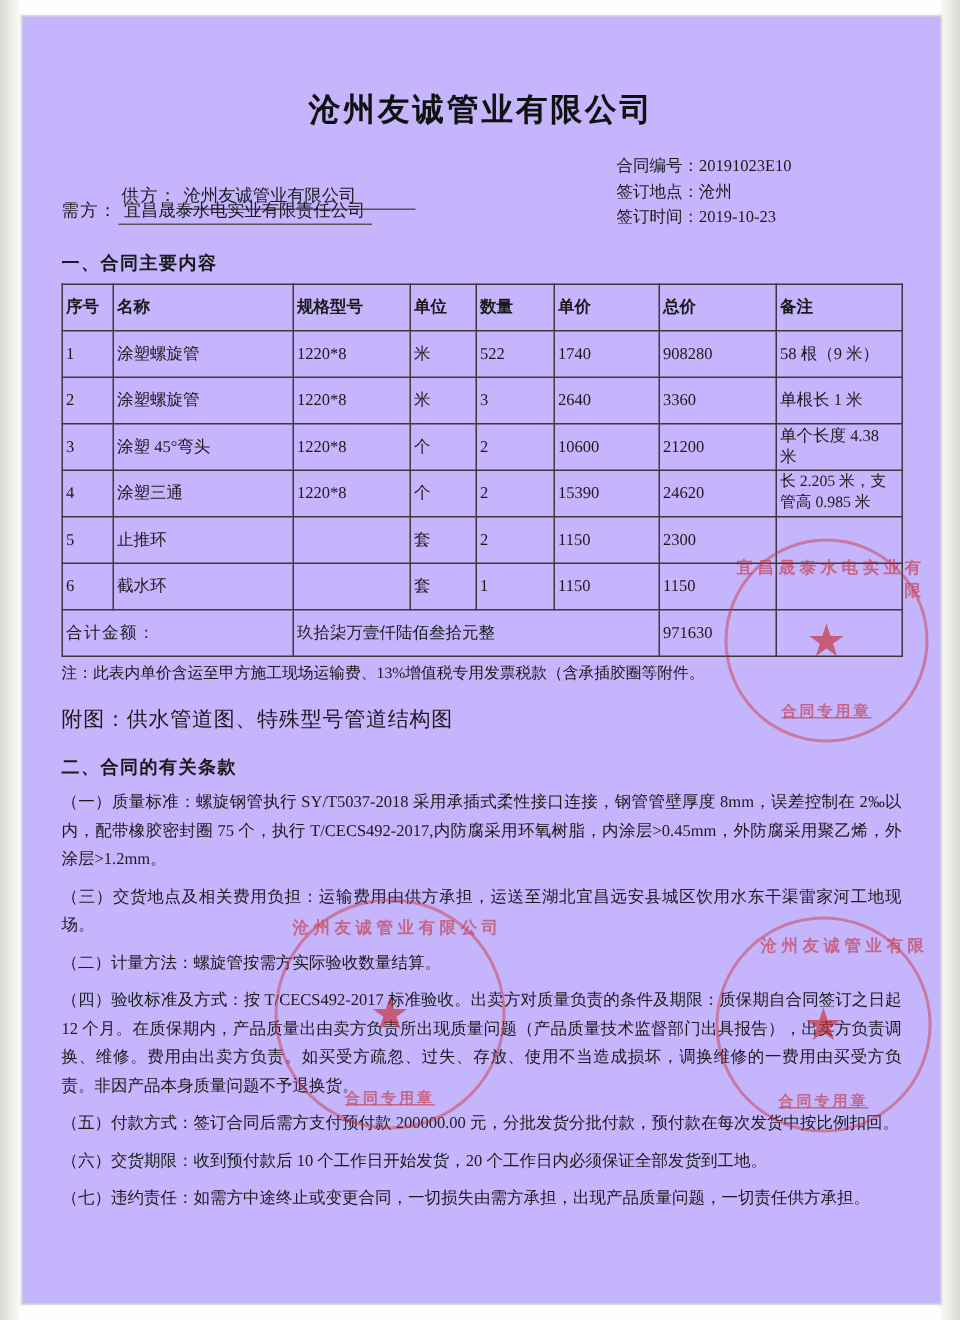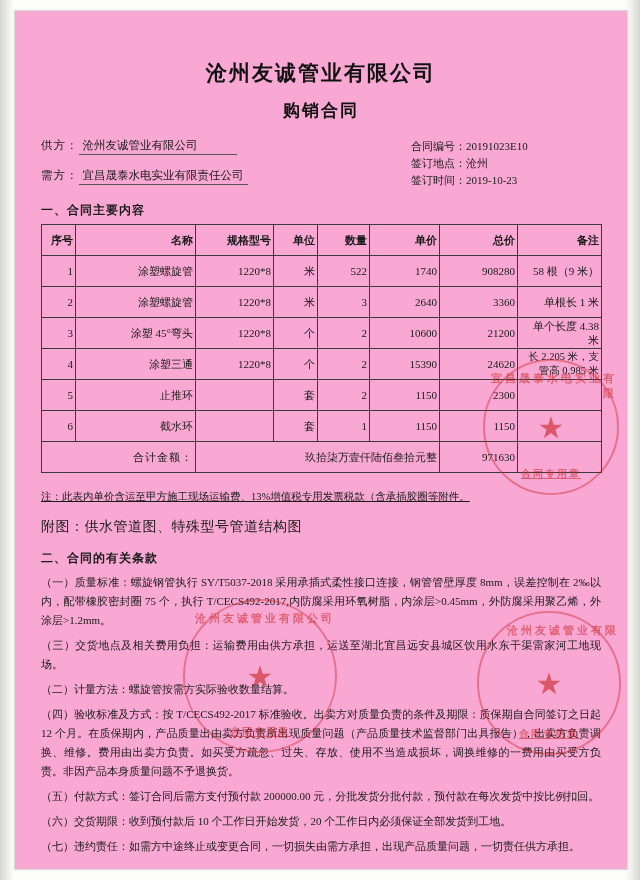--- a/index.html
+++ b/index.html
@@ -21,21 +21,21 @@
     width: 640px;
     height: 880px;
     background: #fdfdfb;
   }
   .sheet {
     position: absolute;
     left: 14px;
     top: 10px;
     width: 612px;
     height: 858px;
-    background: #f9a8d4;
+    background: #c4b5fd;
     border: 1px solid #dcdcd6;
     box-shadow: 0 0 2px rgba(0,0,0,0.10);
   }
   .inner {
     position: absolute;
     left: 26px;
     top: 26px;
     width: 560px;
   }
   .title-main {
@@ -65,21 +65,21 @@
     left: 0;
     white-space: nowrap;
   }
   .party-line .lbl { letter-spacing: 1px; }
   .party-line .val {
     border-bottom: 1px solid #555;
     padding: 0 4px 1px 4px;
     display: inline-block;
     min-width: 150px;
   }
-  .party-a { top: 0; }
+  .party-a { top: 20px; margin-left: 40px; }
   .party-b { top: 30px; }
   .meta {
     position: absolute;
     right: 0;
     top: 0;
     font-size: 11px;
     line-height: 17px;
     text-align: left;
     width: 190px;
   }
@@ -92,42 +92,41 @@
     letter-spacing: 1px;
   }
   table.goods {
     width: 100%;
     border-collapse: collapse;
     font-size: 11px;
     table-layout: fixed;
   }
   table.goods th, table.goods td {
     border: 1px solid #3a3a3a;
-    text-align: right;
+    text-align: left;
     height: 28px;
     padding: 1px 2px;
     vertical-align: middle;
     line-height: 14px;
   }
   table.goods th { font-weight: 600; }
   .col-no    { width: 34px; }
   .col-name  { width: 120px; }
   .col-model { width: 78px; }
   .col-unit  { width: 44px; }
   .col-qty   { width: 52px; }
   .col-price { width: 70px; }
   .col-total { width: 78px; }
   .col-note  { width: 84px; }
   .td-two-line { line-height: 13px; font-size: 10.5px; }
   .sum-label { letter-spacing: 1px; }
   .note-line {
     font-size: 10.5px;
-    margin-top: 16px;
+    margin-top: 4px;
     line-height: 15px;
-    text-decoration: underline;
   }
   .attach-line {
     font-size: 14px;
     margin-top: 14px;
     letter-spacing: 0.5px;
   }
   .section-title2 {
     font-size: 12px;
     font-weight: 600;
     margin-top: 14px;
@@ -206,21 +205,20 @@
 <body>
 
 <div class="page">
   <div class="edge-shadow-l"></div>
   <div class="edge-shadow-r"></div>
 
   <div class="sheet">
     <div class="inner">
 
       <div class="title-main">沧州友诚管业有限公司</div>
-      <div class="title-sub">购销合同</div>
 
       <div class="parties">
         <div class="party-line party-a">
           <span class="lbl">供方：</span><span class="val">沧州友诚管业有限公司</span>
         </div>
         <div class="party-line party-b">
           <span class="lbl">需方：</span><span class="val">宜昌晟泰水电实业有限责任公司</span>
         </div>
         <div class="meta">
           <div><span>合同编号：</span><span>20191023E10</span></div>

